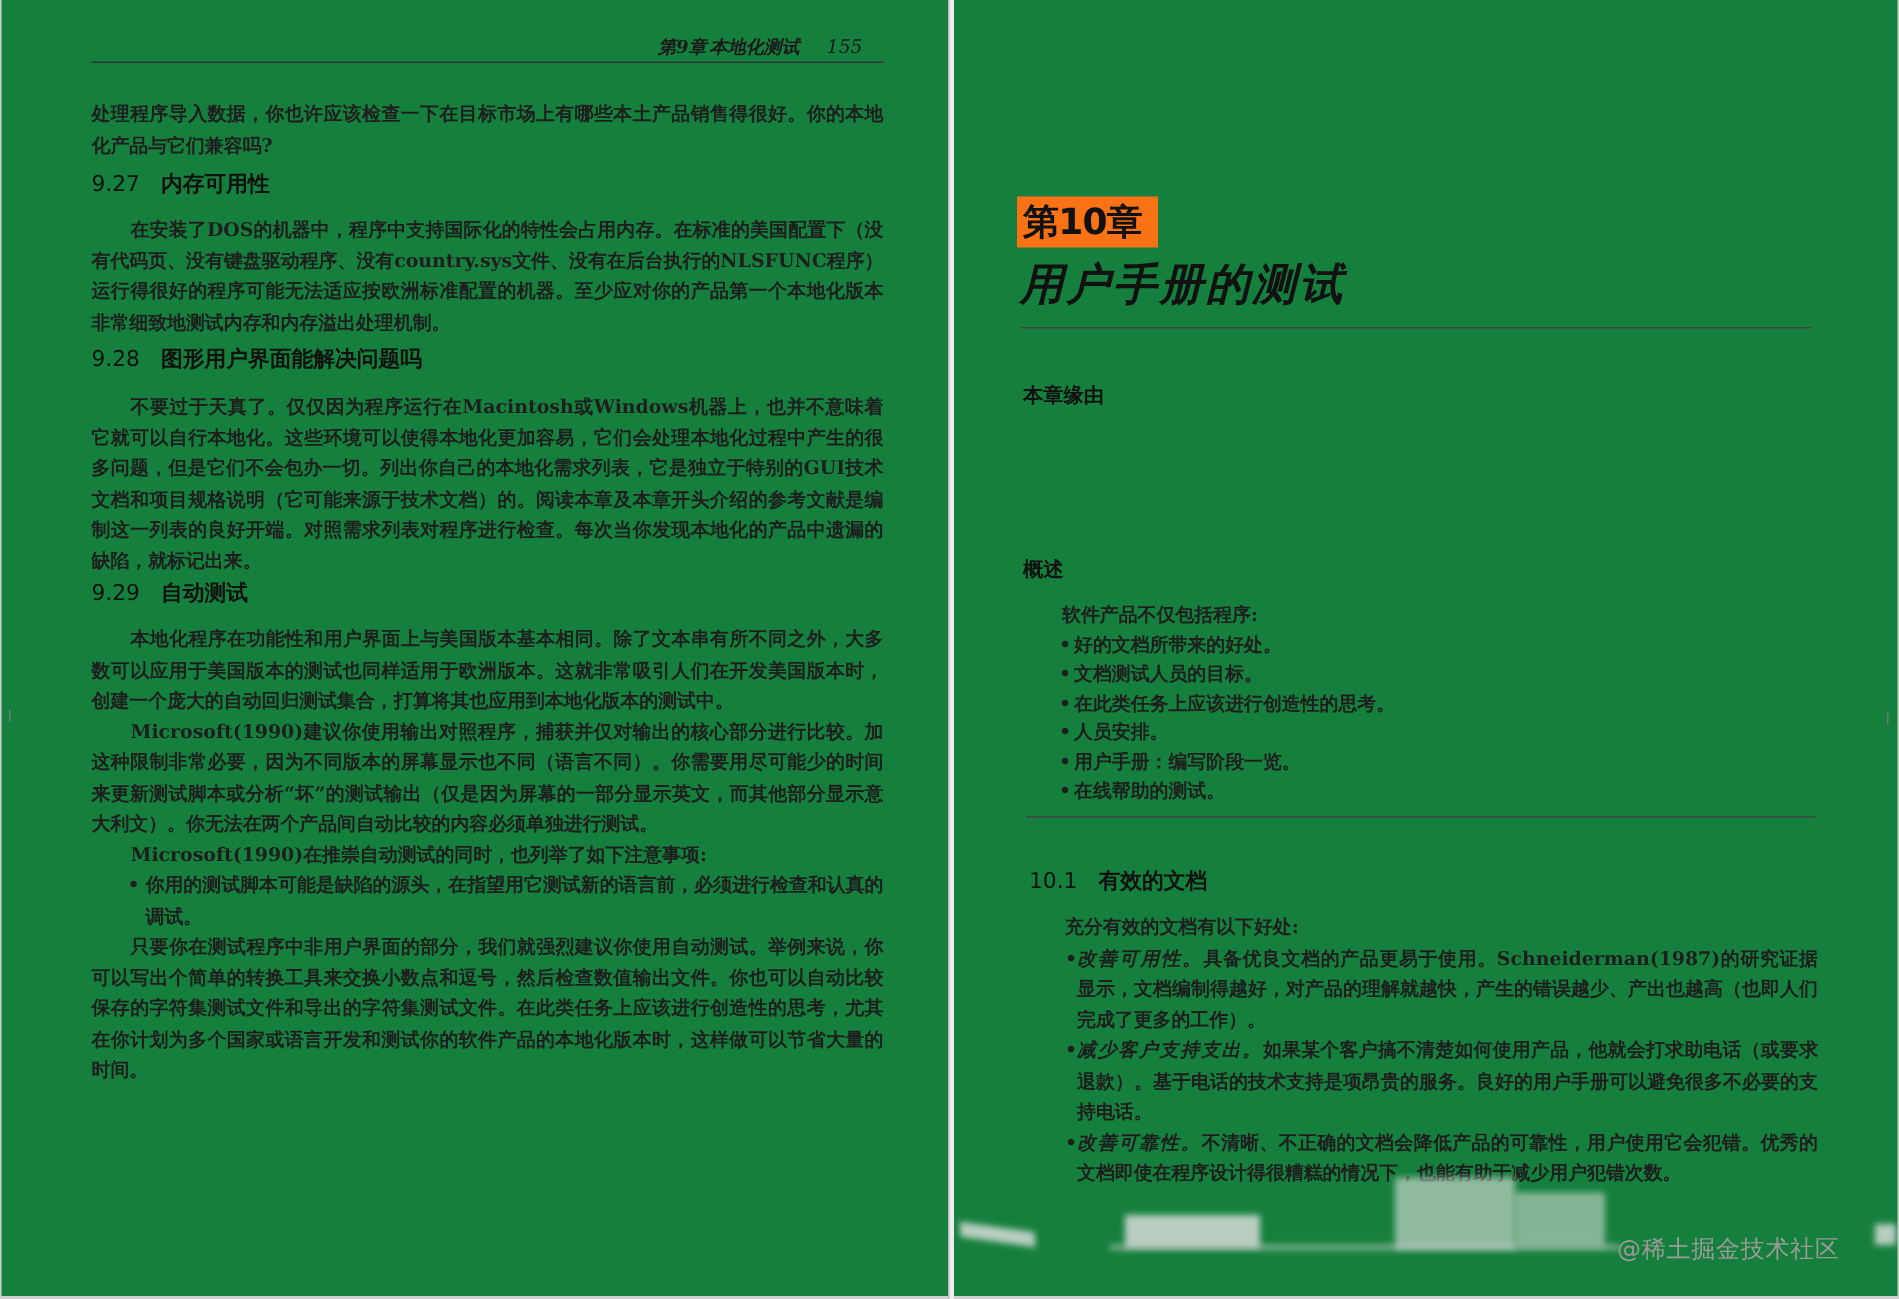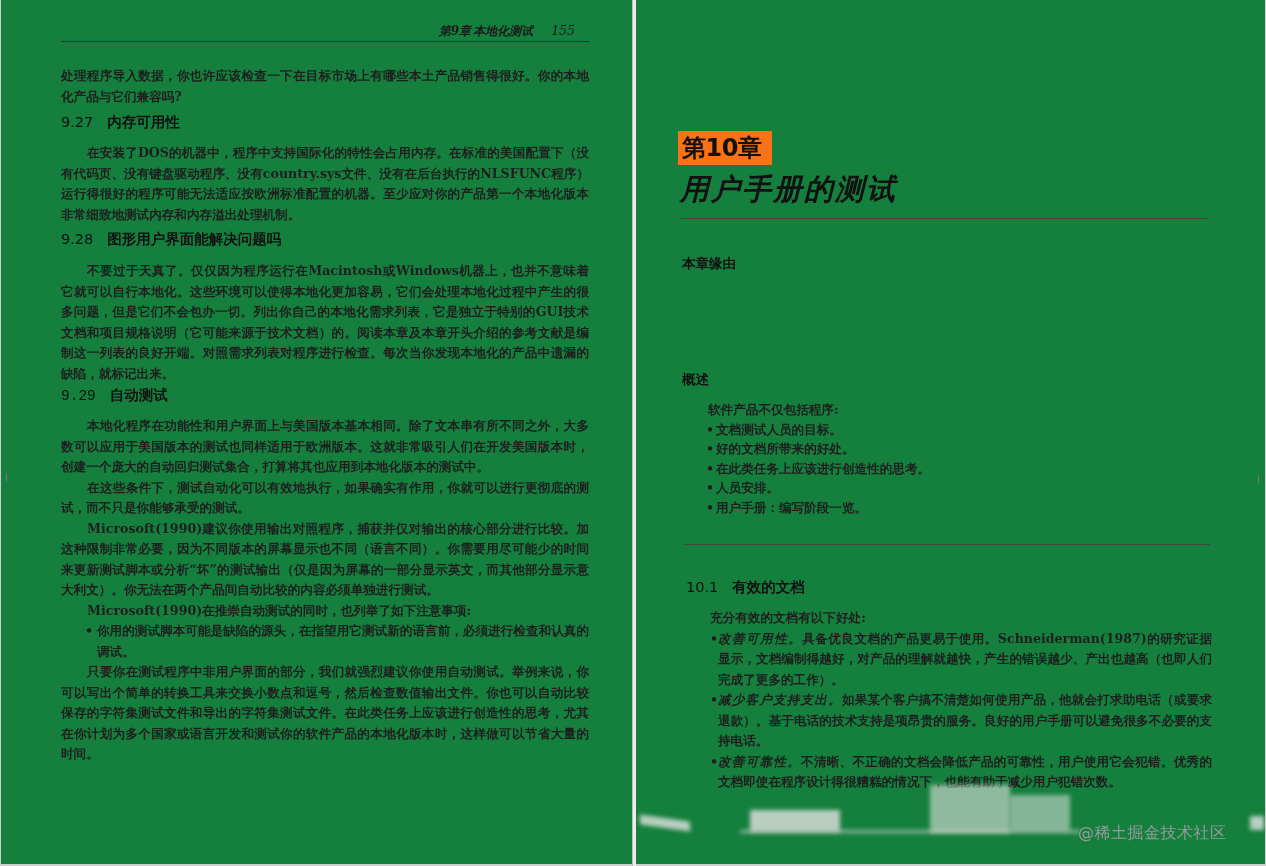--- a/index.html
+++ b/index.html
@@ -61,26 +61,25 @@
       <span class="para indent">在安装了DOS的机器中，程序中支持国际化的特性会占用内存。在标准的美国配置下（没有代码页、没有键盘驱动程序、没有country.sys文件、没有在后台执行的NLSFUNC程序）运行得很好的程序可能无法适应按欧洲标准配置的机器。至少应对你的产品第一个本地化版本非常细致地测试内存和内存溢出处理机制。</span>
     </div>
 
     <div class="h2" style="left:60px; top:230px;">
       <span class="num">9.28</span><span>图形用户界面能解决问题吗</span>
     </div>
     <div class="text-block" style="left:60px; top:261px; width:528px;">
       <span class="para indent">不要过于天真了。仅仅因为程序运行在Macintosh或Windows机器上，也并不意味着它就可以自行本地化。这些环境可以使得本地化更加容易，它们会处理本地化过程中产生的很多问题，但是它们不会包办一切。列出你自己的本地化需求列表，它是独立于特别的GUI技术文档和项目规格说明（它可能来源于技术文档）的。阅读本章及本章开头介绍的参考文献是编制这一列表的良好开端。对照需求列表对程序进行检查。每次当你发现本地化的产品中遗漏的缺陷，就标记出来。</span>
     </div>
 
-    <div class="h2" style="left:60px; top:386px;font-family:Liberation Mono, monospace;">
+    <div class="h2" style="left:60px; top:386px;">
       <span class="num">9.29</span><span>自动测试</span>
     </div>
     <div class="text-block" style="left:60px; top:416px; width:528px;">
       <span class="para indent">本地化程序在功能性和用户界面上与美国版本基本相同。除了文本串有所不同之外，大多数可以应用于美国版本的测试也同样适用于欧洲版本。这就非常吸引人们在开发美国版本时，创建一个庞大的自动回归测试集合，打算将其也应用到本地化版本的测试中。</span>
-      <span class="para indent">在这些条件下，测试自动化可以有效地执行，如果确实有作用，你就可以进行更彻底的测试，而不只是你能够承受的测试。</span>
       <span class="para indent">Microsoft(1990)建议你使用输出对照程序，捕获并仅对输出的核心部分进行比较。加这种限制非常必要，因为不同版本的屏幕显示也不同（语言不同）。你需要用尽可能少的时间来更新测试脚本或分析“坏”的测试输出（仅是因为屏幕的一部分显示英文，而其他部分显示意大利文）。你无法在两个产品间自动比较的内容必须单独进行测试。</span>
       <span class="para indent">Microsoft(1990)在推崇自动测试的同时，也列举了如下注意事项:</span>
       <span class="para bullet">你用的测试脚本可能是缺陷的源头，在指望用它测试新的语言前，必须进行检查和认真的调试。</span>
       <span class="para indent">只要你在测试程序中非用户界面的部分，我们就强烈建议你使用自动测试。举例来说，你可以写出个简单的转换工具来交换小数点和逗号，然后检查数值输出文件。你也可以自动比较保存的字符集测试文件和导出的字符集测试文件。在此类任务上应该进行创造性的思考，尤其在你计划为多个国家或语言开发和测试你的软件产品的本地化版本时，这样做可以节省大量的时间。</span>
     </div>
 
     <div class="margin-tick" style="left:5px; top:473px; height:8px;"></div>
   </div>
 
   <div class="gutter"></div>
@@ -89,25 +88,26 @@
 
   <div class="chapter-badge">第10章</div>
   <div class="chapter-title">用户手册的测试</div>
   <div class="rule" style="left:680px; top:218px; width:528px;"></div>
 
   <div class="side-h" style="left:682px; top:255px;">本章缘由</div>
 
   <div class="side-h" style="left:682px; top:371px;">概述</div>
   <div class="text-block" style="left:682px; top:400px; width:526px; line-height:19.5px;">
     <span class="para indent-para">软件产品不仅包括程序:</span>
+    <span class="para bullet" style="padding-left:34px;">好的文档所带来的好处。</span>
     <span class="para bullet" style="padding-left:34px;">文档测试人员的目标。</span>
-    <span class="para bullet" style="padding-left:34px;">好的文档所带来的好处。</span>
     <span class="para bullet" style="padding-left:34px;">在此类任务上应该进行创造性的思考。</span>
     <span class="para bullet" style="padding-left:34px;">人员安排。</span>
     <span class="para bullet" style="padding-left:34px;">用户手册：编写阶段一览。</span>
+    <span class="para bullet" style="padding-left:34px;">在线帮助的测试。</span>
   </div>
   <div class="rule" style="left:684px; top:544px; width:526px;"></div>
 
   <div class="h2" style="left:686px; top:578px;">
     <span class="num">10.1</span><span>有效的文档</span>
   </div>
   <div class="text-block" style="left:686px; top:608px; width:526px;">
     <span class="para indent-para" style="padding-left:24px;">充分有效的文档有以下好处:</span>
     <span class="para bullet" style="padding-left:32px;"><span class="ital-strong">改善可用性。</span><span>具备优良文档的产品更易于使用。Schneiderman(1987)的研究证据显示，文档编制得越好，对产品的理解就越快，产生的错误越少、产出也越高（也即人们完成了更多的工作）。</span></span>
     <span class="para bullet" style="padding-left:32px;"><span class="ital-strong">减少客户支持支出。</span><span>如果某个客户搞不清楚如何使用产品，他就会打求助电话（或要求退款）。基于电话的技术支持是项昂贵的服务。良好的用户手册可以避免很多不必要的支持电话。</span></span>

